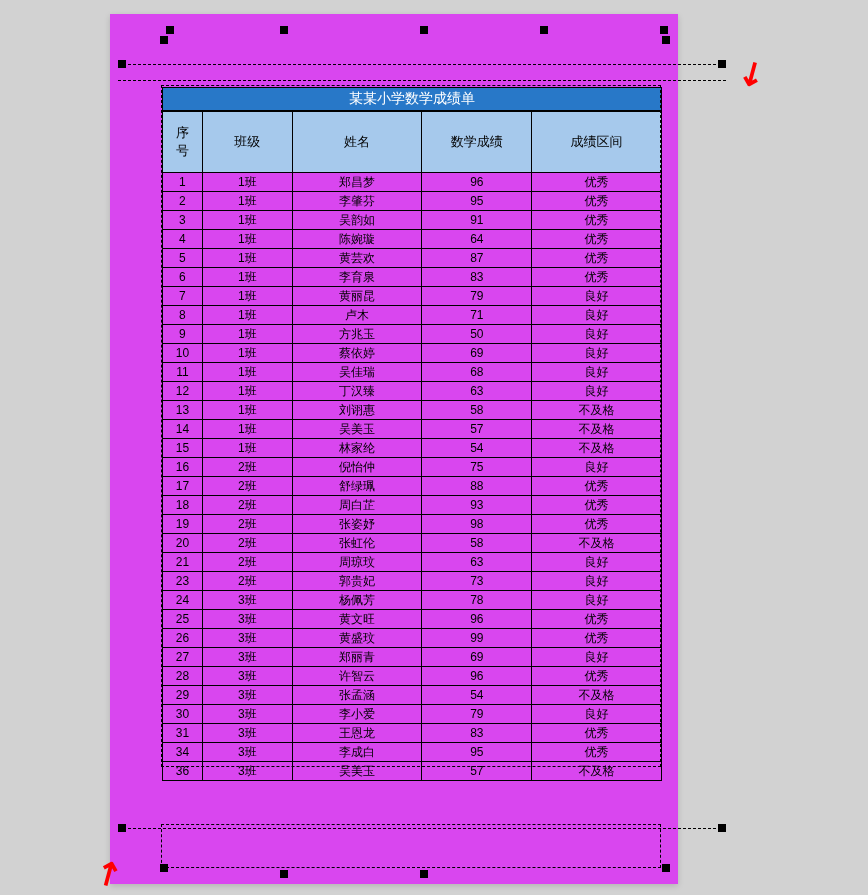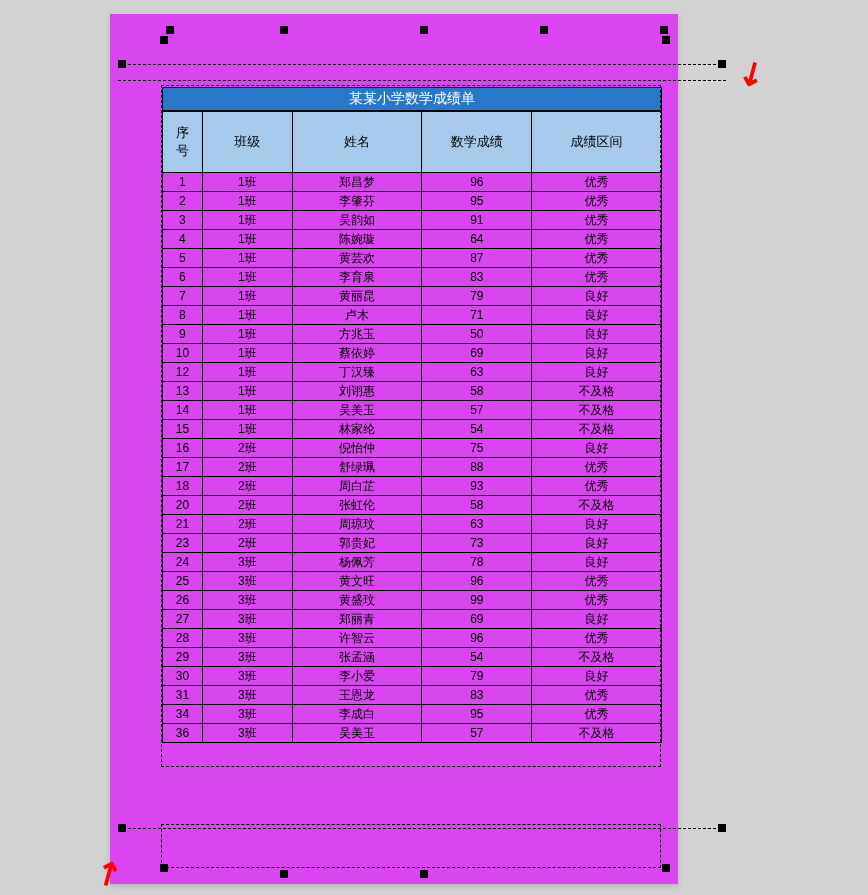--- a/index.html
+++ b/index.html
@@ -245,20 +245,27 @@
             <td>良好</td>
           </tr>
           <tr>
             <td>10</td>
             <td>1班</td>
             <td>蔡依婷</td>
             <td>69</td>
             <td>良好</td>
           </tr>
           <tr>
+            <td>11</td>
+            <td>1班</td>
+            <td>吴佳瑞</td>
+            <td>68</td>
+            <td>良好</td>
+          </tr>
+          <tr>
             <td>12</td>
             <td>1班</td>
             <td>丁汉臻</td>
             <td>63</td>
             <td>良好</td>
           </tr>
           <tr>
             <td>13</td>
             <td>1班</td>
             <td>刘诩惠</td>
@@ -291,20 +298,27 @@
             <td>2班</td>
             <td>舒绿珮</td>
             <td>88</td>
             <td>优秀</td>
           </tr>
           <tr>
             <td>18</td>
             <td>2班</td>
             <td>周白芷</td>
             <td>93</td>
+            <td>优秀</td>
+          </tr>
+          <tr>
+            <td>19</td>
+            <td>2班</td>
+            <td>张姿妤</td>
+            <td>98</td>
             <td>优秀</td>
           </tr>
           <tr>
             <td>20</td>
             <td>2班</td>
             <td>张虹伦</td>
             <td>58</td>
             <td>不及格</td>
           </tr>
           <tr>

